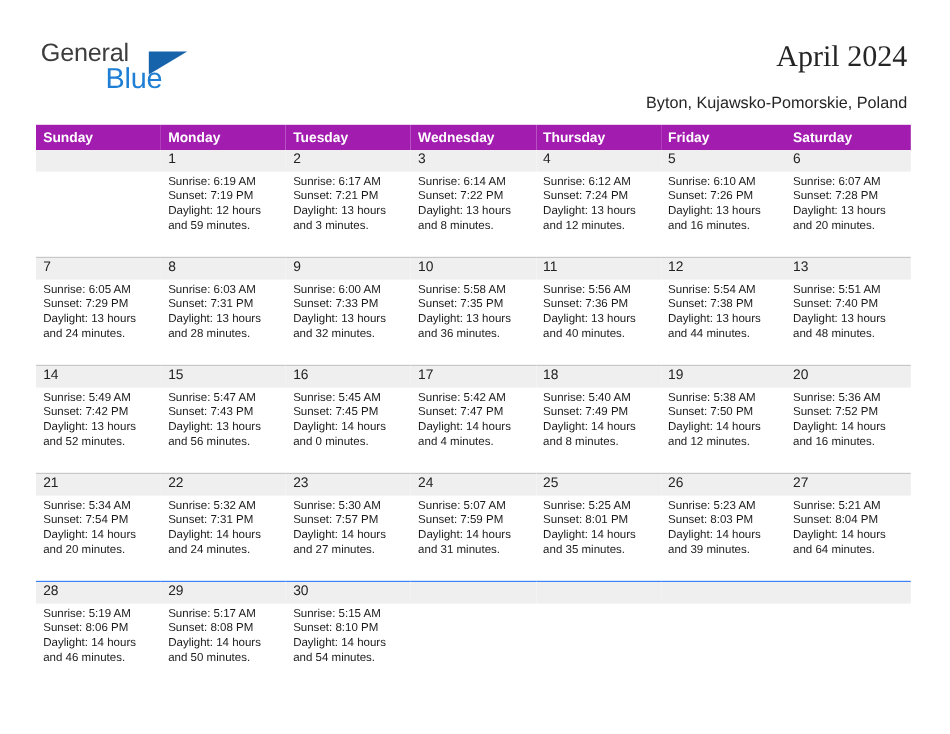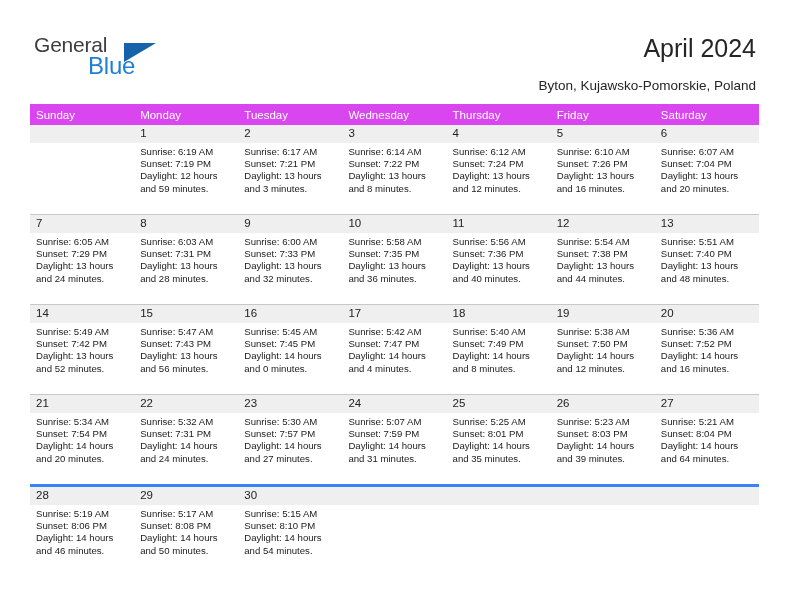--- a/index.html
+++ b/index.html
@@ -65,20 +65,21 @@
   }
   .title {
     position: absolute;
     right: 36px;
     top: 33px;
     font-size: 25px;
     color: #252525;
     text-align: right;
     line-height: 30px;
     white-space: nowrap;
+    font-family: Liberation Serif, serif;
   }
   .subtitle {
     position: absolute;
     right: 36px;
     top: 78px;
     font-size: 13.5px;
     color: #252525;
     line-height: 16px;
     white-space: nowrap;
   }
@@ -86,42 +87,42 @@
   
   .calendar {
     position: absolute;
     left: 30px;
     top: 104px;
     width: 729px;
     border-collapse: collapse;
     table-layout: fixed;
   }
   .calendar th {
-    background: #d946ef;
+    background: #a21caf;
     color: #ffffff;
     font-size: 11.5px;
-    font-weight: normal;
+    font-weight: bold;
     text-align: left;
     padding: 4px 0 4px 6px;
     height: 13px;
     border: none;
   }
   .calendar col { width: 104.14px; }
 
   .week-row > td {
     vertical-align: top;
     padding: 0;
     border: none;
     border-top: 1px solid #c8c8c8;
   }
   .week-row.first > td {
     border-top: none;
   }
   .week-row.last > td {
-    border-top: 3px solid #3b82f6;
+    border-top: 1px solid #3b82f6;
     margin-left: 22px;
   }
   .cell {
     height: 89px;
     position: relative;
     box-sizing: border-box;
   }
   .daynum {
     background: #efefef;
     font-size: 11.5px;
@@ -238,21 +239,21 @@
                 <div>Daylight: 13 hours</div>
                 <div>and 16 minutes.</div>
               </div>
             </div>
           </td>
           <td>
             <div class="cell">
               <div class="daynum">6</div>
               <div class="details">
                 <div>Sunrise: 6:07 AM</div>
-                <div>Sunset: 7:04 PM</div>
+                <div>Sunset: 7:28 PM</div>
                 <div>Daylight: 13 hours</div>
                 <div>and 20 minutes.</div>
               </div>
             </div>
           </td>
         </tr>
         <tr class="week-row">
           <td>
             <div class="cell">
               <div class="daynum">7</div>

